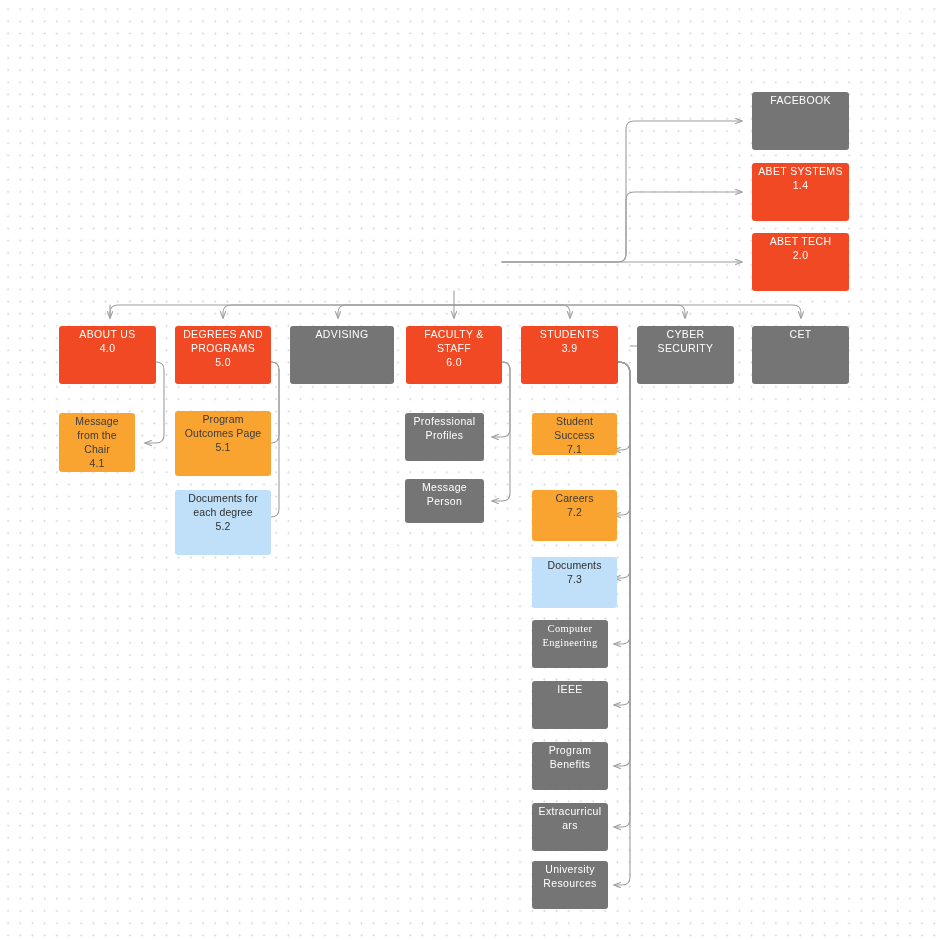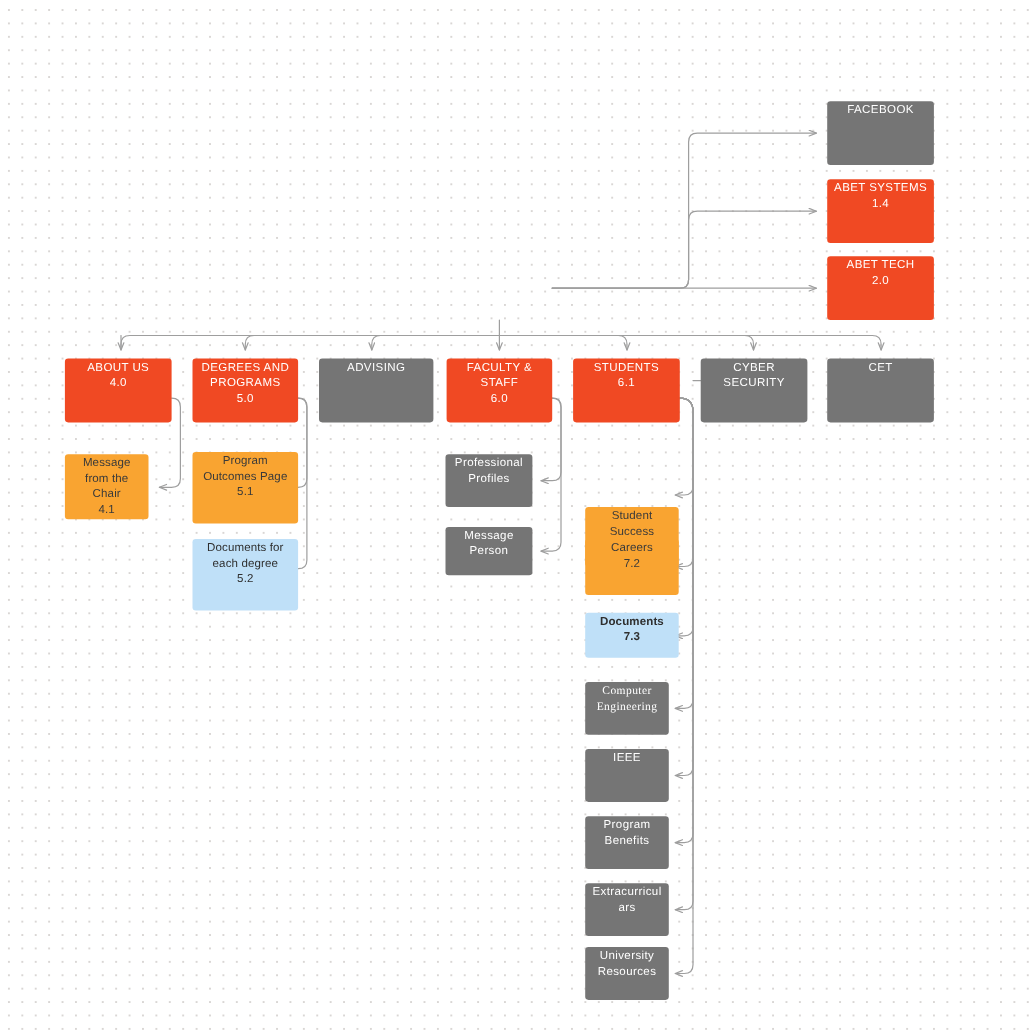--- a/index.html
+++ b/index.html
@@ -145,21 +145,21 @@
   </div>
   <div class="node t-gray" style="left:290px;top:326px;width:104px;height:58px;">
     <span class="ln">ADVISING</span>
   </div>
   <div class="node t-red" style="left:406px;top:326px;width:96px;height:58px;">
     <span class="ln">FACULTY &amp; STAFF</span>
     <span class="num">6.0</span>
   </div>
   <div class="node t-red" style="left:521px;top:326px;width:97px;height:58px;">
     <span class="ln">STUDENTS</span>
-    <span class="num">6.1</span>
+    <span class="num">3.9</span>
   </div>
   <div class="node t-gray" style="left:637px;top:326px;width:97px;height:58px;">
     <span class="ln">CYBER SECURITY</span>
   </div>
   <div class="node t-gray" style="left:752px;top:326px;width:97px;height:58px;">
     <span class="ln">CET</span>
   </div>
 
   <div class="node t-orange" style="left:59px;top:413px;width:76px;height:59px;">
     <span class="ln">Message from the Chair</span>
@@ -175,29 +175,29 @@
     <span class="num">5.2</span>
   </div>
 
   <div class="node t-gray" style="left:405px;top:413px;width:79px;height:48px;">
     <span class="ln">Professional Profiles</span>
   </div>
   <div class="node t-gray" style="left:405px;top:479px;width:79px;height:44px;">
     <span class="ln">Message Person</span>
   </div>
 
-  <div class="node t-orange" style="left:532px;top:413px;width:85px;height:54px;margin-top:48px;">
+  <div class="node t-orange" style="left:532px;top:413px;width:85px;height:42px;">
     <span class="ln">Student Success</span>
     <span class="num">7.1</span>
   </div>
   <div class="node t-orange" style="left:532px;top:490px;width:85px;height:51px;">
     <span class="ln">Careers</span>
     <span class="num">7.2</span>
   </div>
-  <div class="node t-blue" style="left:532px;top:557px;width:85px;height:41px;font-weight:bold;">
+  <div class="node t-blue" style="left:532px;top:557px;width:85px;height:51px;">
     <span class="ln">Documents</span>
     <span class="num">7.3</span>
   </div>
   <div class="node t-gray" style="left:532px;top:620px;width:76px;height:48px;font-family:Liberation Serif, serif;">
     <span class="ln">Computer Engineering</span>
   </div>
   <div class="node t-gray" style="left:532px;top:681px;width:76px;height:48px;">
     <span class="ln">IEEE</span>
   </div>
   <div class="node t-gray" style="left:532px;top:742px;width:76px;height:48px;">

